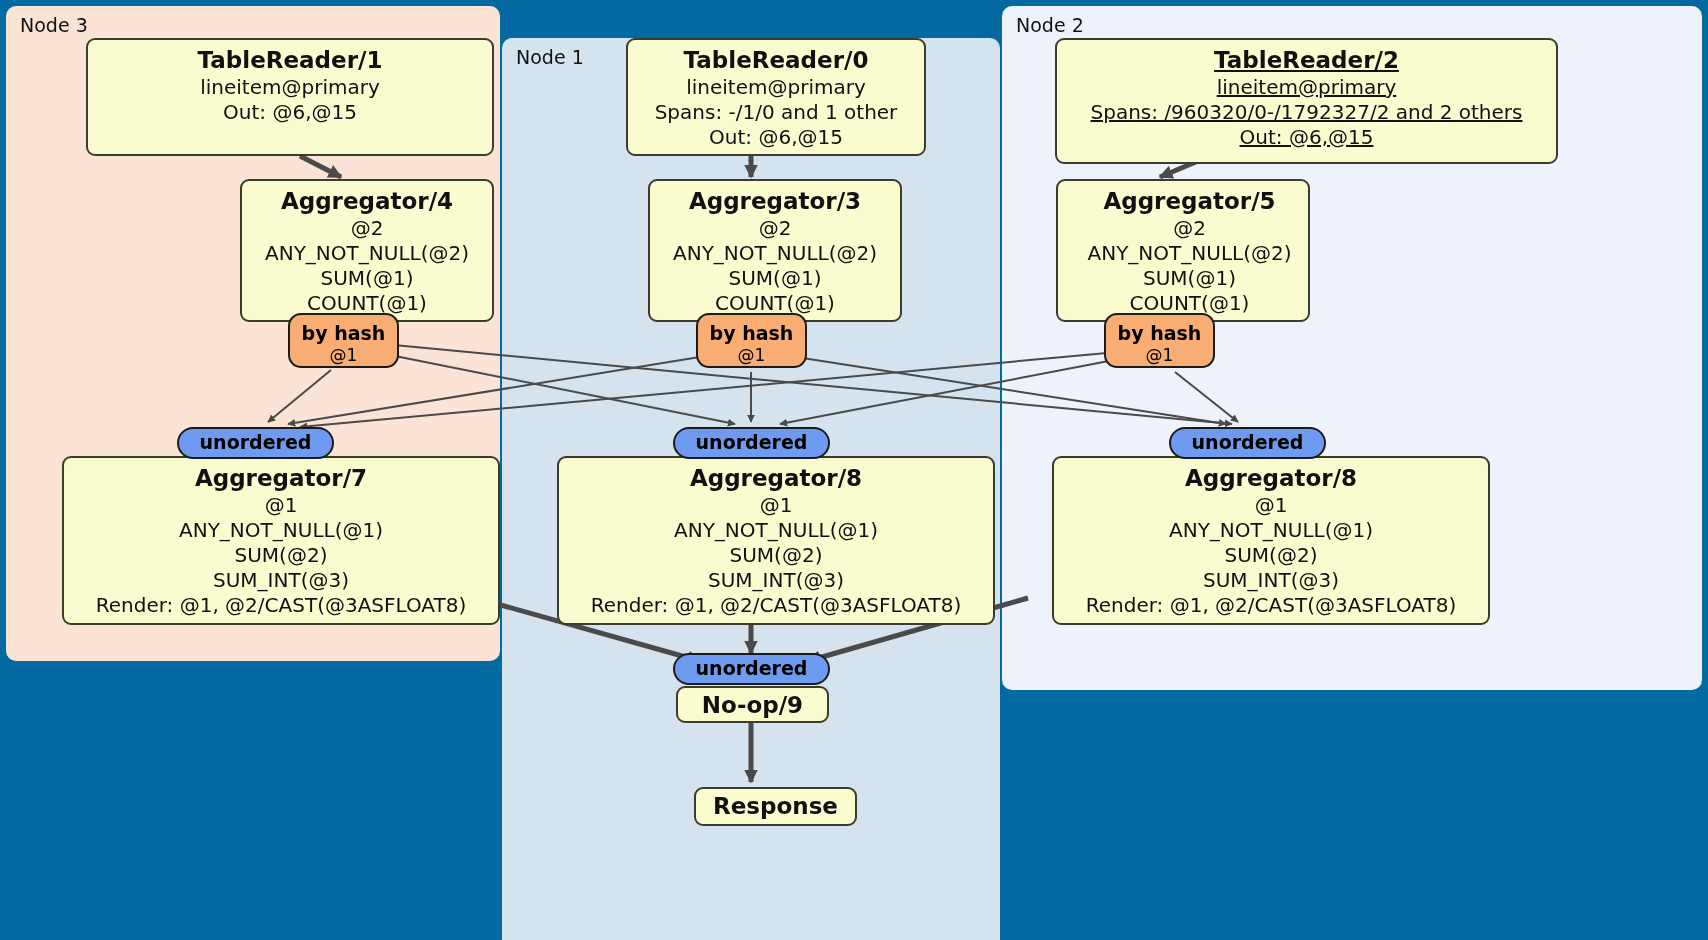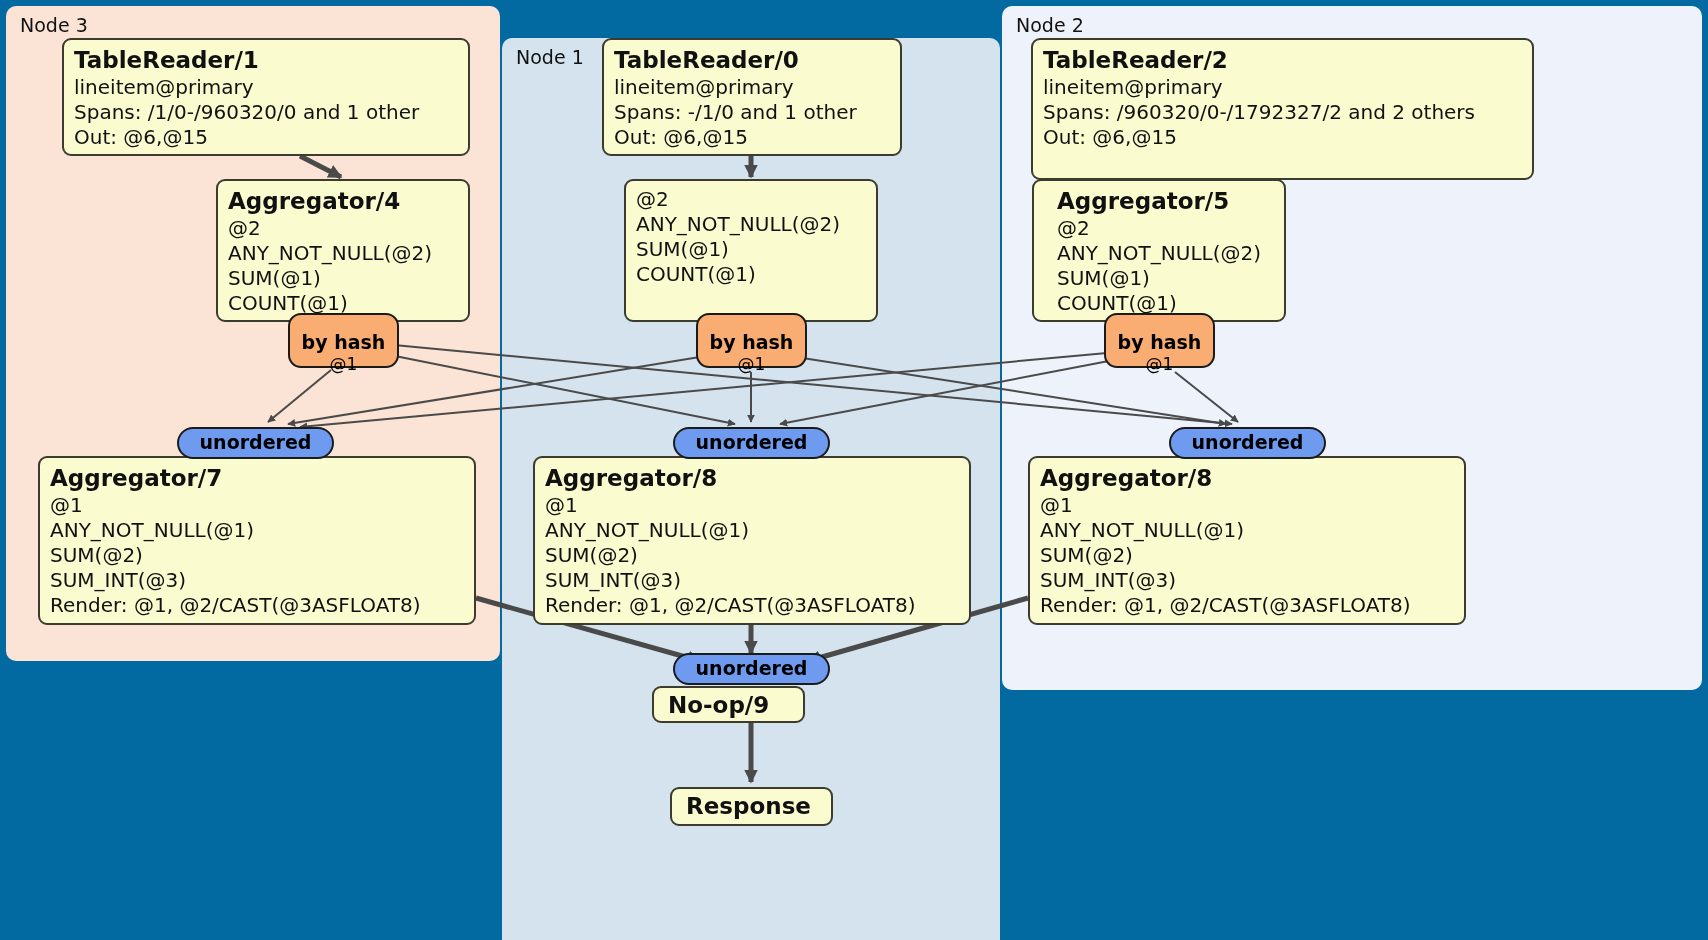--- a/index.html
+++ b/index.html
@@ -32,26 +32,27 @@
     font-family: "DejaVu Sans", sans-serif;
     white-space: nowrap;
   }
   
   .proc {
     position: absolute;
     box-sizing: border-box;
     background: #fbfbd0;
     border: 2px solid #3b3b2e;
     border-radius: 9px;
-    text-align: left;
+    text-align: center;
     padding: 6px 10px 7px 10px;
     font-size: 20px;
     line-height: 25px;
     color: #111111;
     font-family: "DejaVu Sans", sans-serif;
+    margin-left: 24px;
   }
   .proc .title {
     font-weight: bold;
     font-size: 23px;
     line-height: 29px;
     display: block;
     white-space: nowrap;
   }
   .proc .ln {
     display: block;
@@ -71,21 +72,21 @@
     box-sizing: border-box;
     border: 2px solid #1b1b1b;
     text-align: center;
     color: #000000;
     font-family: "DejaVu Sans", sans-serif;
     z-index: 6;
   }
   .badge.hash {
     background: #f9ad72;
     border-radius: 13px;
-    padding-top: 16px;
+    padding-top: 7px;
     line-height: 22px;
   }
   .badge.hash .b-main {
     display: block;
     font-weight: bold;
     font-size: 19px;
   }
   .badge.hash .b-sub {
     display: block;
     font-size: 17px;
@@ -155,47 +156,47 @@
     <path d="M 476,598 L 700,661" stroke="#4a4a4a" stroke-width="5" fill="none" marker-end="url(#ah-thick)"></path>
     <path d="M 751,624 L 751,653" stroke="#4a4a4a" stroke-width="5" fill="none" marker-end="url(#ah-thick)"></path>
     <path d="M 1028,598 L 808,661" stroke="#4a4a4a" stroke-width="5" fill="none" marker-end="url(#ah-thick)"></path>
 
     <path d="M 751,722 L 751,782" stroke="#4a4a4a" stroke-width="5" fill="none" marker-end="url(#ah-thick)"></path>
   </svg>
 
   <div class="proc zbox" style="left:62px; top:38px; width:408px; height:118px;">
     <span class="title">TableReader/1</span>
     <span class="ln">lineitem@primary</span>
-    <span class="ln">Spans: /1/0-/960320/0 and 1 other</span>
     <span class="ln">Out: @6,@15</span>
   </div>
 
   <div class="proc zbox" style="left:602px; top:38px; width:300px; height:118px;">
     <span class="title">TableReader/0</span>
     <span class="ln">lineitem@primary</span>
     <span class="ln">Spans: -/1/0 and 1 other</span>
     <span class="ln">Out: @6,@15</span>
   </div>
 
-  <div class="proc zbox" style="left:1031px; top:38px; width:503px; height:142px;">
+  <div class="proc zbox" style="left:1031px; top:38px; width:503px; height:126px;text-decoration:underline;">
     <span class="title">TableReader/2</span>
     <span class="ln">lineitem@primary</span>
     <span class="ln">Spans: /960320/0-/1792327/2 and 2 others</span>
     <span class="ln">Out: @6,@15</span>
   </div>
 
   <div class="proc zbox" style="left:216px; top:179px; width:254px; height:143px;">
     <span class="title">Aggregator/4</span>
     <span class="ln">@2</span>
     <span class="ln">ANY_NOT_NULL(@2)</span>
     <span class="ln">SUM(@1)</span>
     <span class="ln">COUNT(@1)</span>
   </div>
 
   <div class="proc zbox" style="left:624px; top:179px; width:254px; height:143px;">
+    <span class="title">Aggregator/3</span>
     <span class="ln">@2</span>
     <span class="ln">ANY_NOT_NULL(@2)</span>
     <span class="ln">SUM(@1)</span>
     <span class="ln">COUNT(@1)</span>
   </div>
 
   <div class="proc zbox" style="left:1032px; top:179px; width:254px; height:143px;padding-left:23px;">
     <span class="title">Aggregator/5</span>
     <span class="ln">@2</span>
     <span class="ln">ANY_NOT_NULL(@2)</span>

